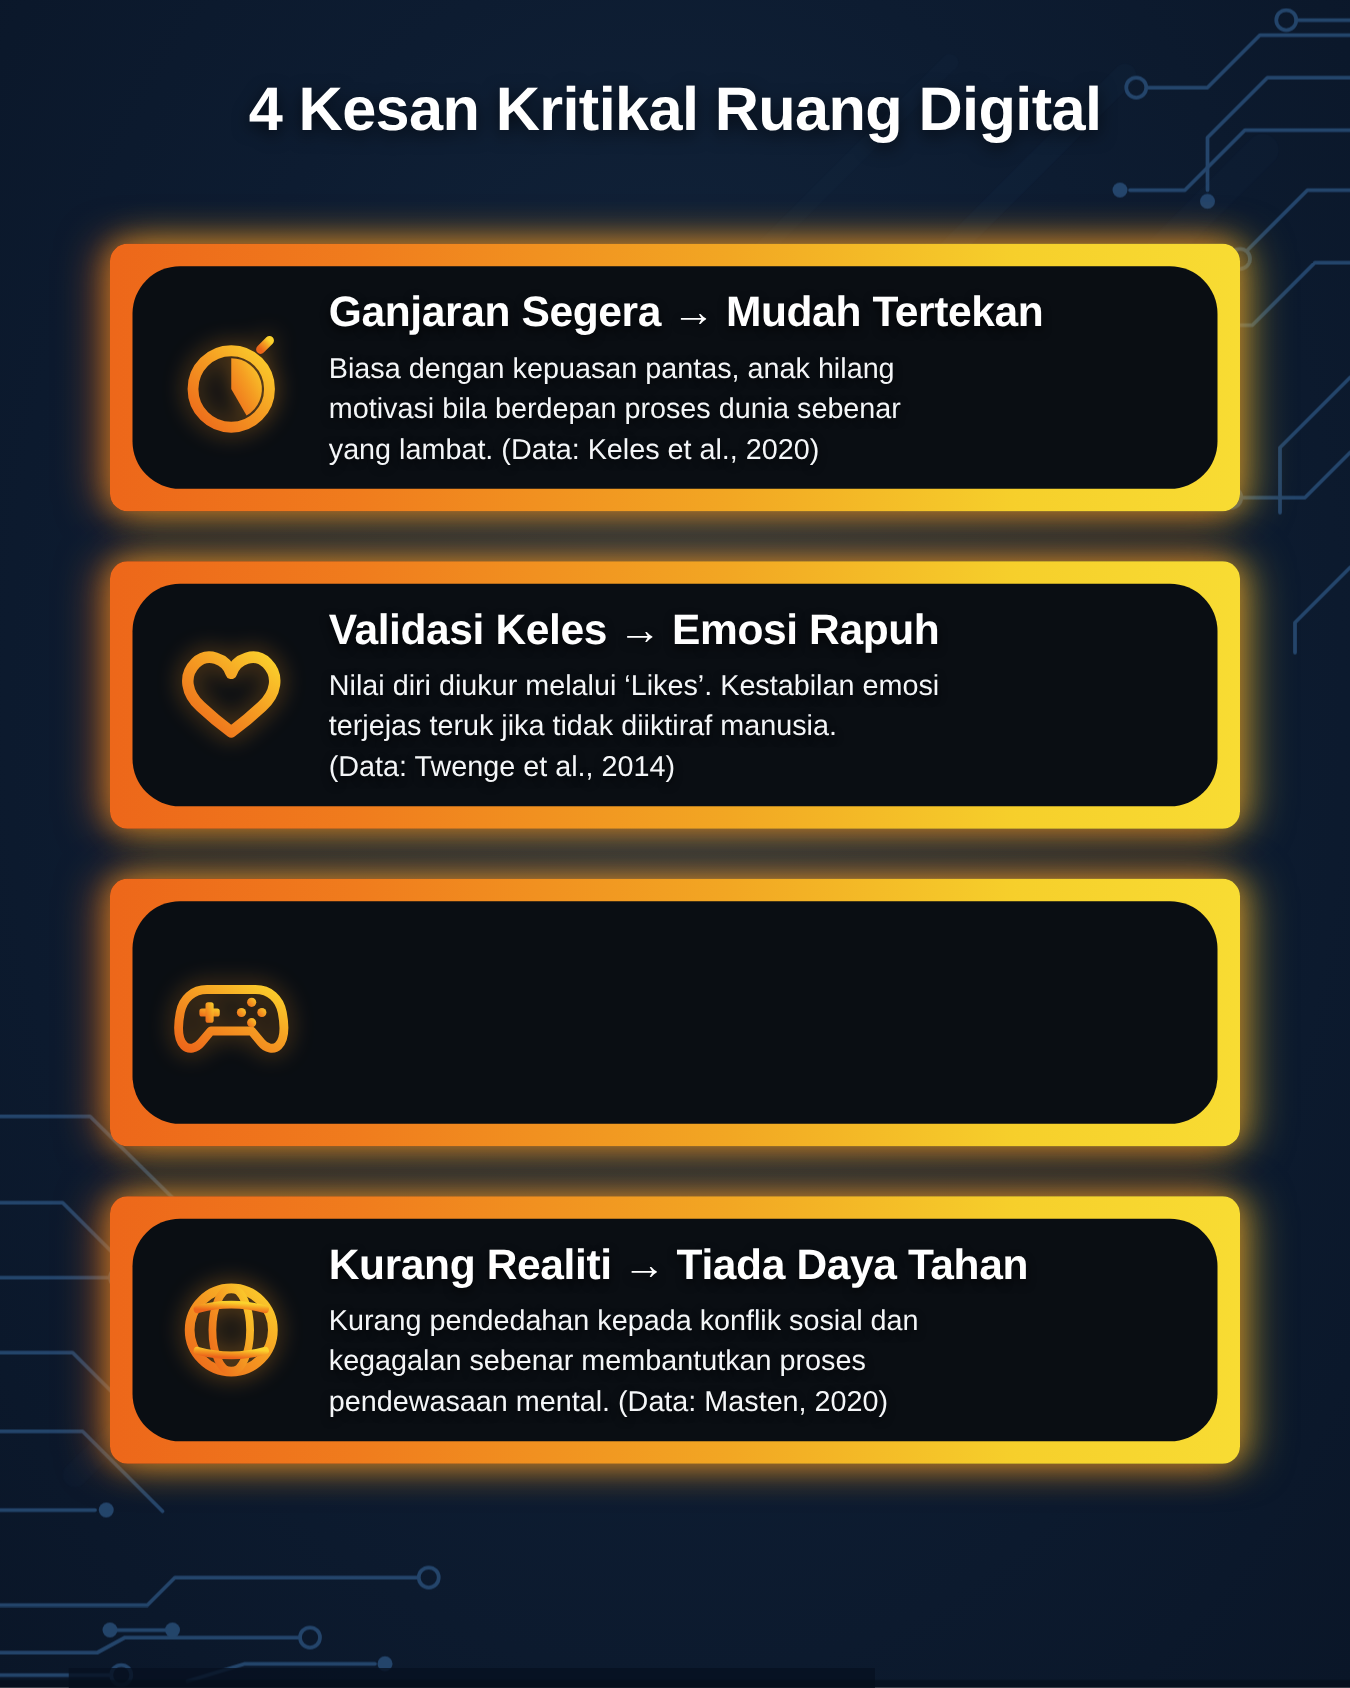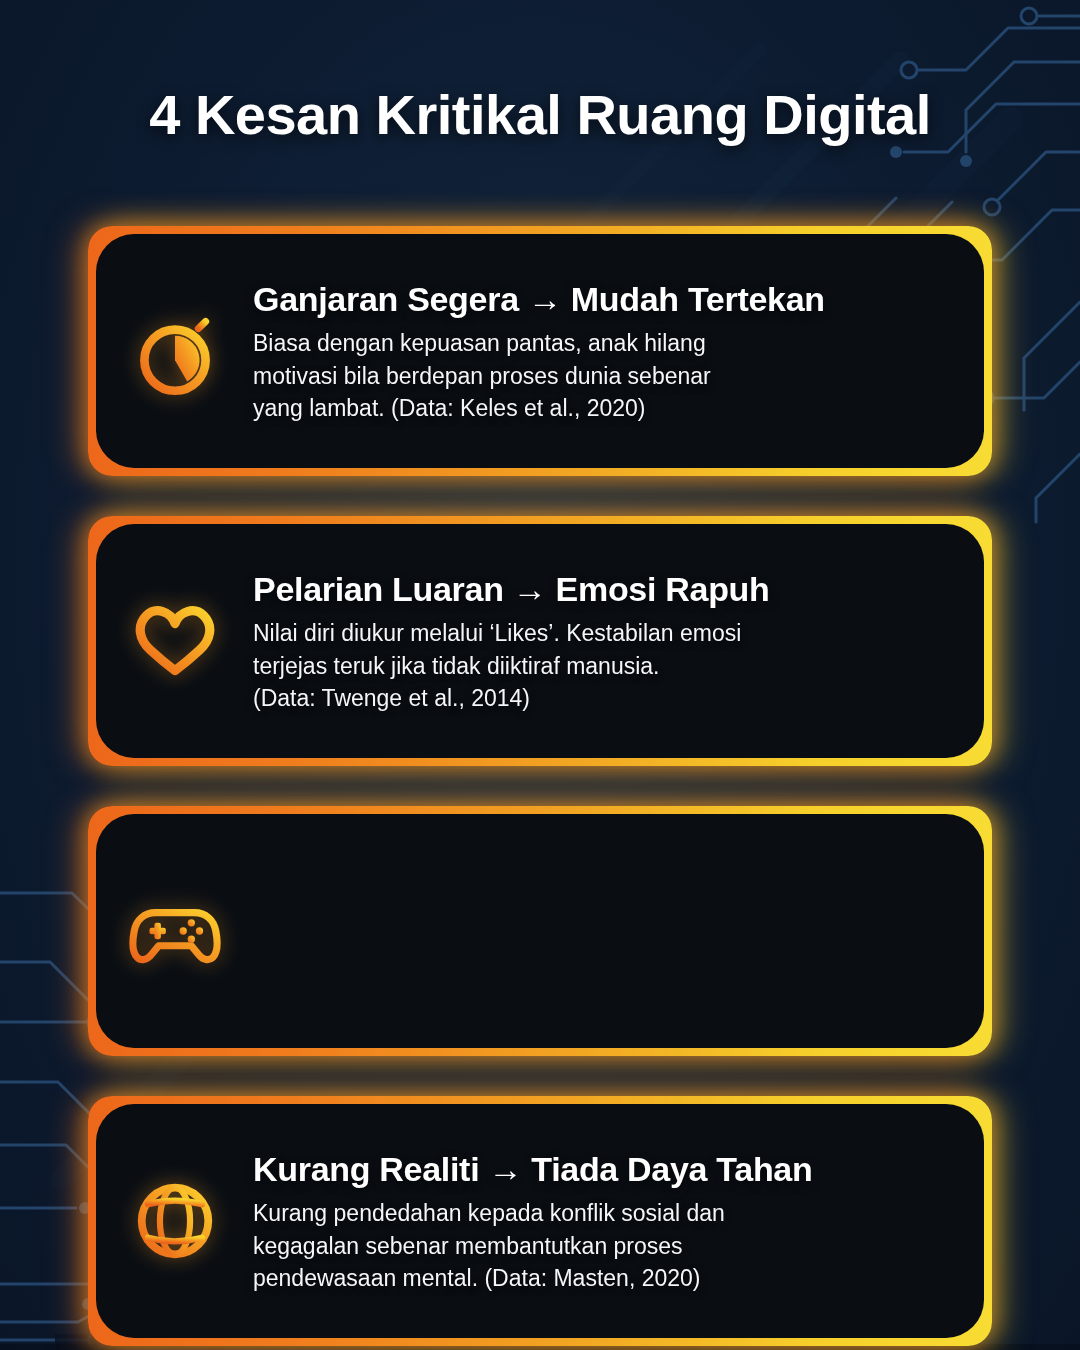--- a/index.html
+++ b/index.html
@@ -8,35 +8,35 @@
     position:relative;overflow:hidden;
     background:
       radial-gradient(ellipse at 50% 42%, #142840 0%, #0d1c31 55%, #0a1628 100%);
     font-family:"Liberation Sans","DejaVu Sans",sans-serif;
     color:#ffffff;
   }
   .circuit-bg{position:absolute;inset:0;pointer-events:none;}
 
   .page-title{
     position:relative;z-index:2;
-    margin:78px 60px 0;
+    margin:56px 60px 0;
     text-align:center;
-    font-size:56px;line-height:1.32;font-weight:700;
+    font-size:49px;line-height:1.32;font-weight:700;
     letter-spacing:-0.5px;
     text-shadow:0 4px 14px rgba(0,0,0,.65);
   }
 
   .cards{
     position:relative;z-index:2;
     margin:74px 88px 0;
     display:flex;flex-direction:column;gap:40px;
   }
   .card{
-    height:250px;box-sizing:border-box;
-    border-radius:24px;padding:8px;
+    height:214px;box-sizing:border-box;
+    border-radius:14px;padding:18px;
     background:linear-gradient(90deg,#ed671a 0%,#f07c1d 22%,#f2a723 55%,#f6cf2b 80%,#f8dc33 100%);
     box-shadow:
       -9px 0 32px rgba(238,106,26,.55),
        9px 0 32px rgba(248,214,48,.50),
        0 0 20px rgba(243,165,40,.35);
   }
   .card-inner{
     height:100%;box-sizing:border-box;
     background:#0a0e13;
     border-radius:38px;
@@ -165,21 +165,21 @@
             <linearGradient id="gradB" x1="0%" y1="100%" x2="100%" y2="0%">
               <stop offset="0%" stop-color="#ec651a"></stop>
                 <stop offset="55%" stop-color="#f59d22"></stop>
                 <stop offset="100%" stop-color="#fbd22d"></stop>
             </linearGradient>
           </defs>
           <path d="M50,33 C46,21 31,16 22,25 C12,35 15,49 26,59 C34,66.5 42,73 50,79 C58,73 66,66.5 74,59 C85,49 88,35 78,25 C69,16 54,21 50,33 Z" fill="none" stroke="url(#gradB)" stroke-width="9" stroke-linejoin="round" stroke-linecap="round"></path>
         </svg>
       </div>
       <div class="text-col">
-        <h2 class="card-title">Pelarian Luaran → Emosi Rapuh</h2>
+        <h2 class="card-title">Validasi Keles → Emosi Rapuh</h2>
         <p class="card-body">Nilai diri diukur melalui ‘Likes’. Kestabilan emosi
 terjejas teruk jika tidak diiktiraf manusia.
 (Data: Twenge et al., 2014)</p>
       </div>
     </div>
   </section>
 
   <section class="card">
     <div class="card-inner">
       <div class="icon-col">

